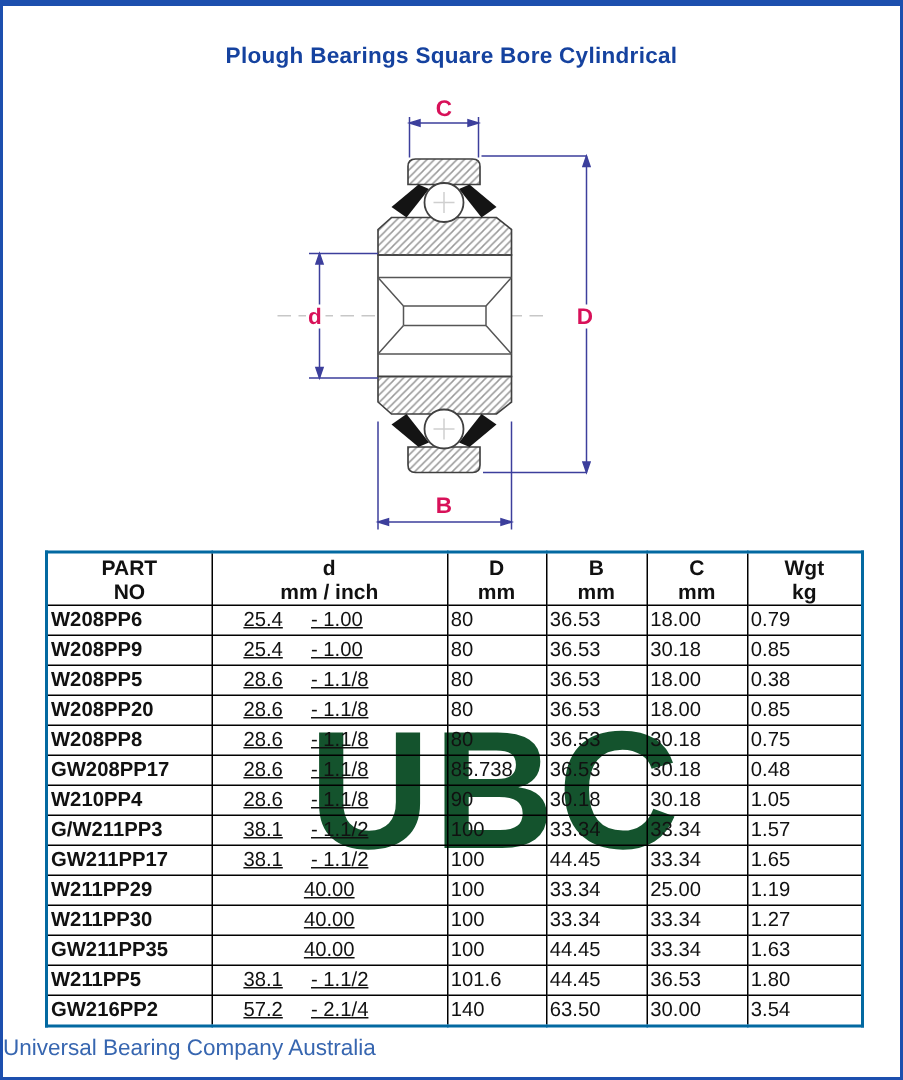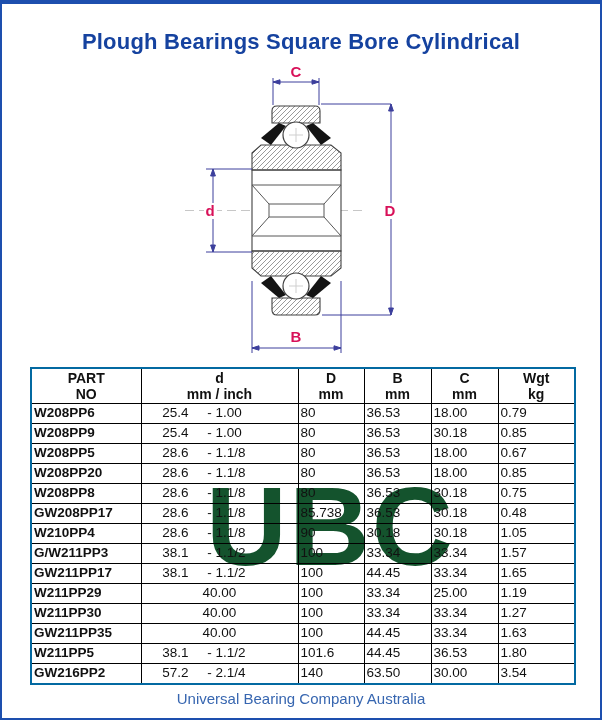--- a/index.html
+++ b/index.html
@@ -9,21 +9,21 @@
     box-sizing:border-box;
     background:#ffffff;
     border:2px solid #1d4fae;
     border-top-width:4px;
     font-family:"Liberation Sans", sans-serif;
     overflow:hidden;
   }
   .title {
     position:absolute; top:25px; left:0; width:100%;
     text-align:center;
-    font-size:22px; font-weight:bold; color:#15429f;
+    font-size:15px; font-weight:bold; color:#15429f;
     letter-spacing:0.2px;
     z-index:3;
   }
   .diagram { position:absolute; left:170px; top:52px; z-index:2; }
 
   .watermark {
     position:absolute; left:204px; top:467px;
     font-size:112px; font-weight:bold; line-height:1;
     color:#14532d; letter-spacing:2px;
     z-index:1;
@@ -41,29 +41,29 @@
     padding:0 2px;
     font-size:13.5px; color:#111;
     height:19px; line-height:1.05;
     overflow:hidden; white-space:nowrap;
     background:transparent;
   }
   table.spec th { font-weight:bold; font-size:14px; height:34px; text-align:center; }
   th .hline { line-height:16px; }
   td.part { font-weight:bold; text-align:left; padding-left:6px; }
   td.num  { }
-  td.dcol { padding:0; }
+  td.dcol { padding:0;text-decoration:underline; }
   .d-flex { display:flex; width:100%; }
   .d-metric { width:42%; text-align:center; }
   .d-inch   { width:58%; text-align:left; }
   .d-full   { width:100%; text-align:center; }
 
   .footer {
     position:absolute; top:686px; left:0; width:100%;
-    text-align:center;
+    text-align:left;
     font-size:15px; color:#3766b0;
     z-index:3;
   }
 </style>
 </head>
 <body>
 
 <div class="page">
 
   <div class="title">Plough Bearings Square Bore Cylindrical</div>
@@ -211,21 +211,21 @@
       <td class="part">W208PP5</td>
       <td class="dcol">
         <div class="d-flex">
           <span class="d-metric">28.6</span>
           <span class="d-inch">- 1.1/8</span>
         </div>
       </td>
       <td class="num">80</td>
       <td class="num">36.53</td>
       <td class="num">18.00</td>
-      <td class="num">0.67</td>
+      <td class="num">0.38</td>
     </tr>
           <tr>
       <td class="part">W208PP20</td>
       <td class="dcol">
         <div class="d-flex">
           <span class="d-metric">28.6</span>
           <span class="d-inch">- 1.1/8</span>
         </div>
       </td>
       <td class="num">80</td>

